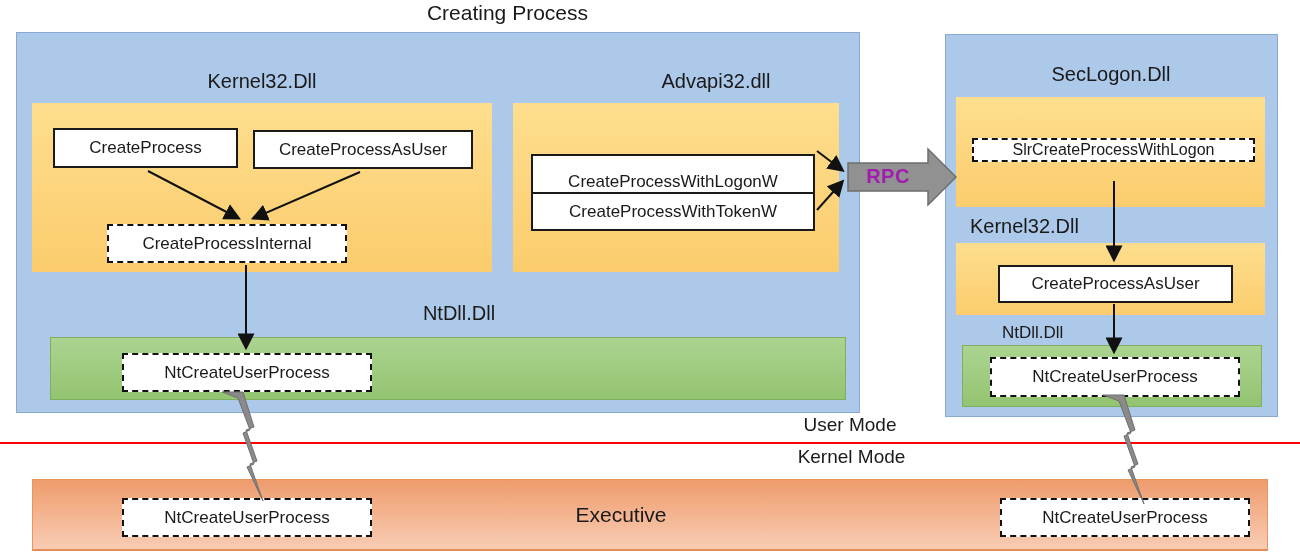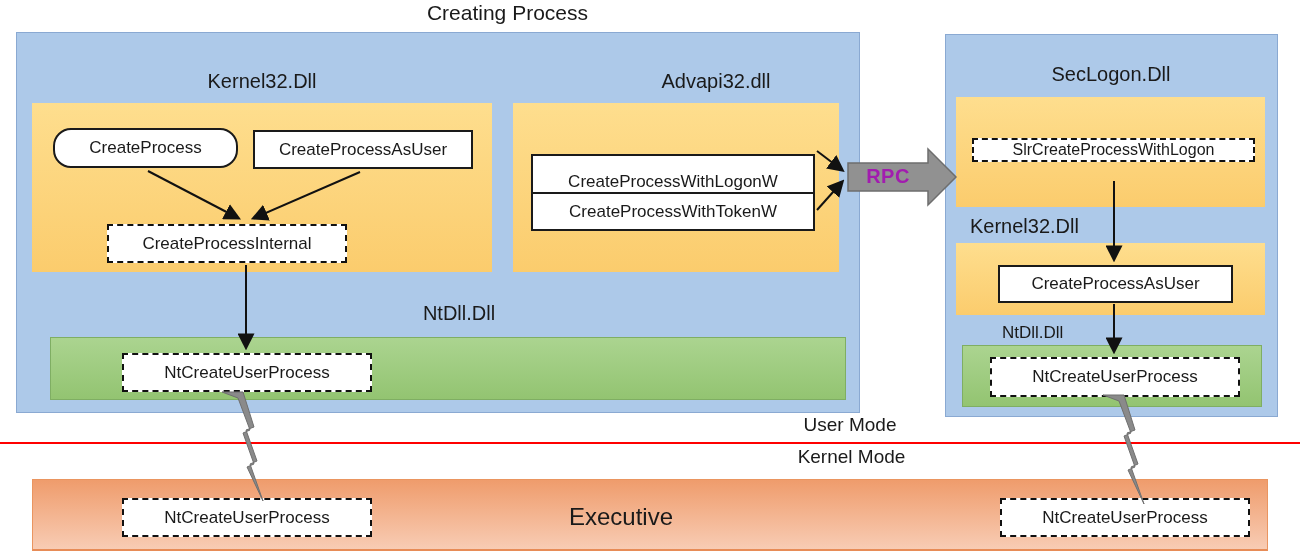--- a/index.html
+++ b/index.html
@@ -39,34 +39,34 @@
   #divider{
     position:absolute;left:0;top:442;width:1300px;height:2px;top:442px;
     background:var(--divider-red,#ff0000);z-index:2;
   }
   #overlay{position:absolute;left:0;top:0;width:1300px;height:554px;z-index:5;pointer-events:none;}
   #rpc-label{
     position:absolute;left:848px;top:162px;width:80px;height:29px;z-index:6;
     display:flex;align-items:center;justify-content:center;
     font-size:20px;font-weight:600;color:#a21caf;letter-spacing:0.5px;
   }
-  #executive-label{position:absolute;left:471px;top:503px;width:300px;text-align:center;font-size:24px;z-index:3;}
+  #executive-label{position:absolute;left:471px;top:503px;width:300px;text-align:center;font-size:21px;z-index:3;}
 </style>
 </head>
 <body>
 
 <div id="canvas">
 
   <div class="title" style="left:288px;top:1px;width:300px;text-align:right;">Creating Process</div>
 
   <div class="panel-blue" style="left:16px;top:32px;width:844px;height:381px;"></div>
 
   <div class="lbl center" style="left:112px;top:70px;width:300px;">Kernel32.Dll</div>
   <div class="panel-orange" style="left:32px;top:103px;width:460px;height:169px;"></div>
-  <div class="fnbox" style="left:53px;top:128px;width:185px;height:40px;border-radius:18px;">CreateProcess</div>
+  <div class="fnbox" style="left:53px;top:128px;width:185px;height:40px;">CreateProcess</div>
   <div class="fnbox" style="left:253px;top:130px;width:220px;height:39px;">CreateProcessAsUser</div>
   <div class="fnbox dashed" style="left:107px;top:224px;width:240px;height:39px;">CreateProcessInternal</div>
 
   <div class="lbl center" style="left:566px;top:70px;width:300px;">Advapi32.dll</div>
   <div class="panel-orange" style="left:513px;top:103px;width:326px;height:169px;"></div>
   <div class="fnbox" style="left:531px;top:140px;width:284px;height:56px;margin-top:14px;">CreateProcessWithLogonW</div>
   <div class="fnbox" style="left:531px;top:192px;width:284px;height:39px;">CreateProcessWithTokenW</div>
 
   <div class="lbl center" style="left:309px;top:302px;width:300px;">NtDll.Dll</div>
   <div class="panel-green" style="left:50px;top:337px;width:796px;height:63px;"></div>

